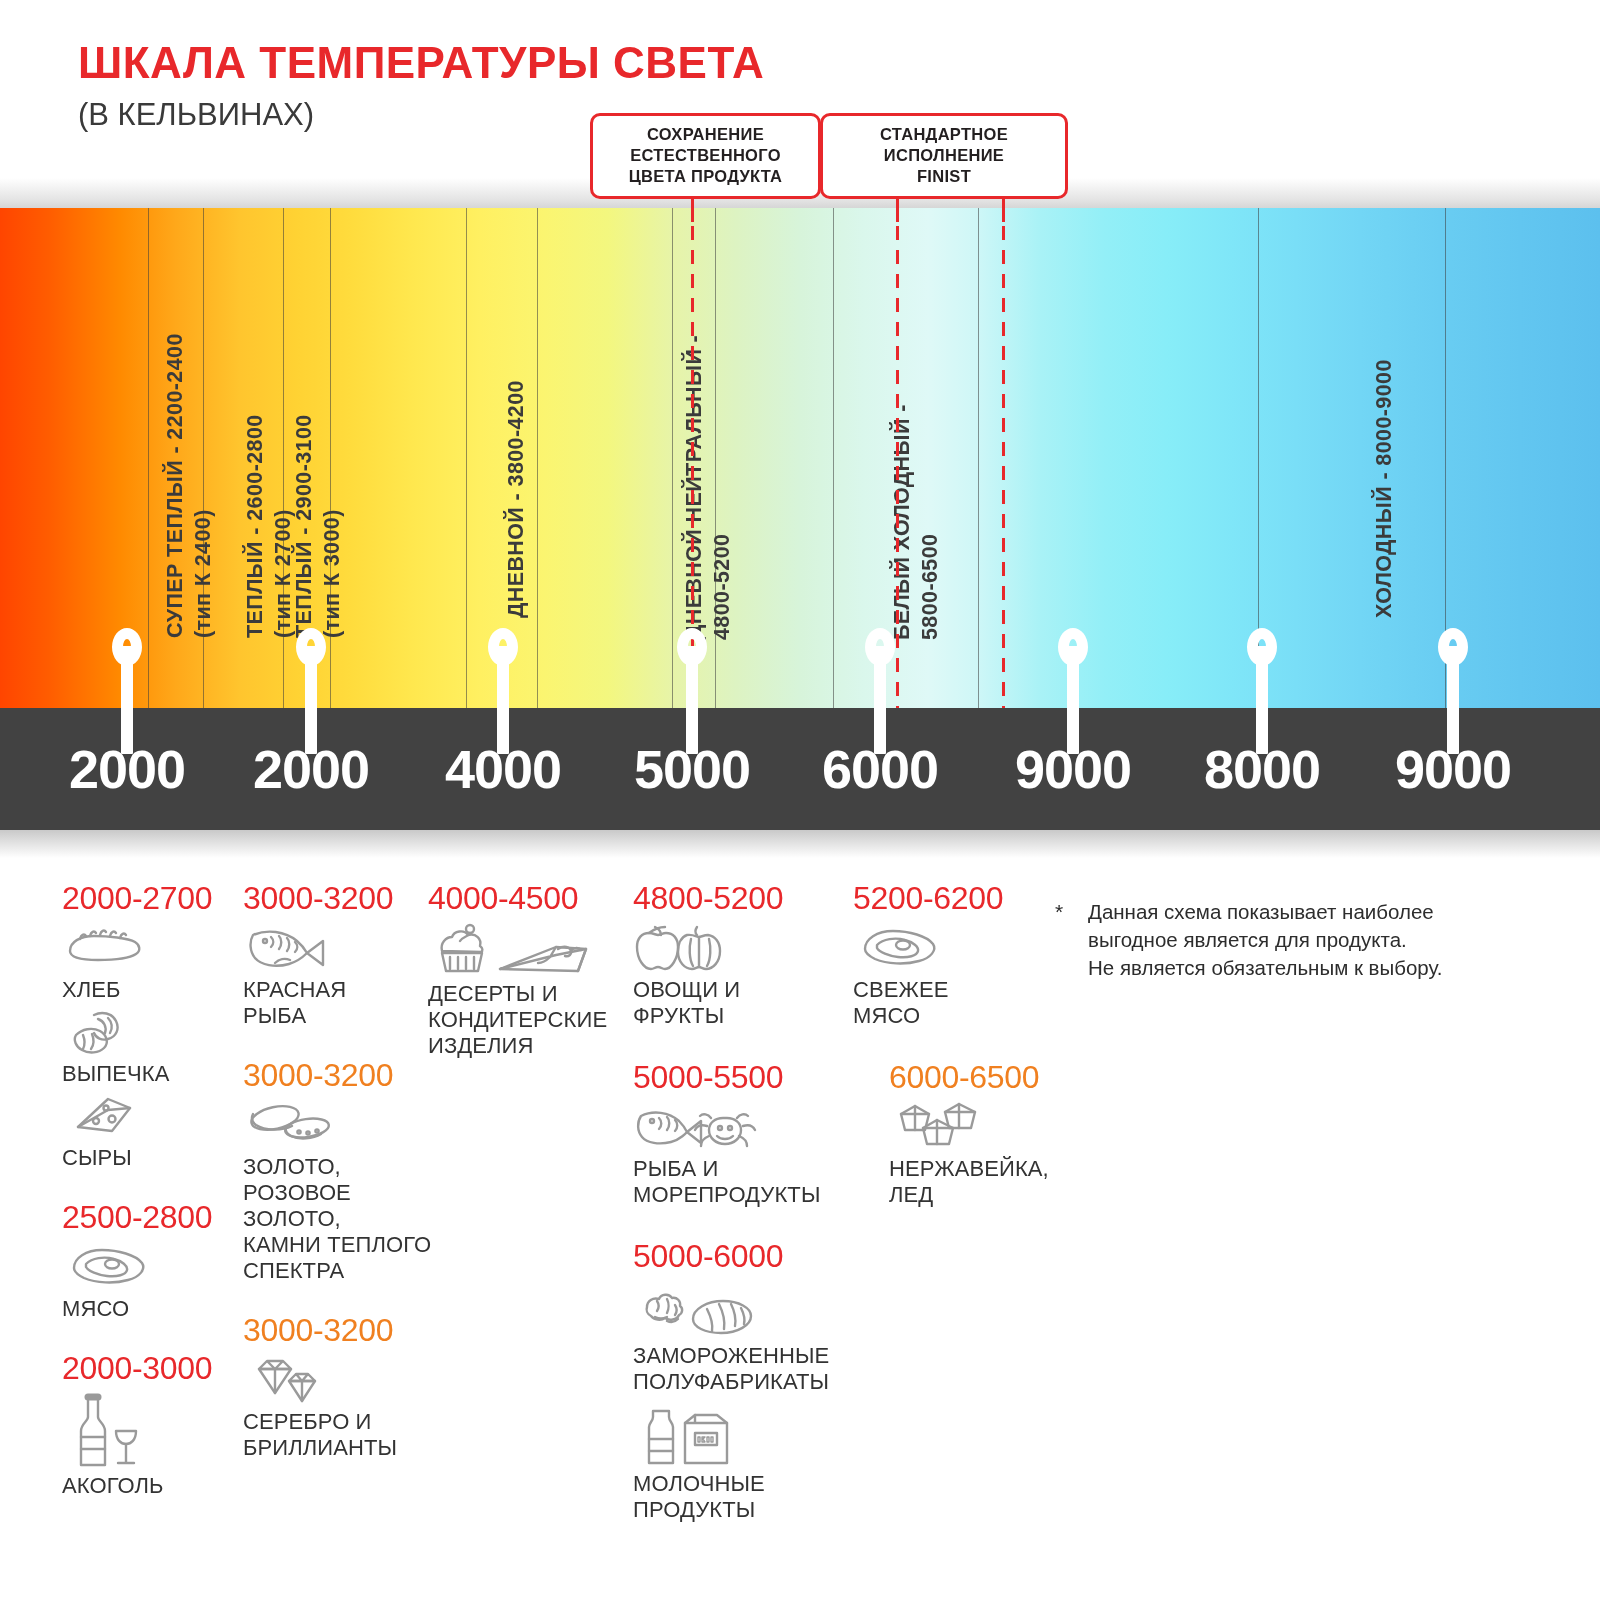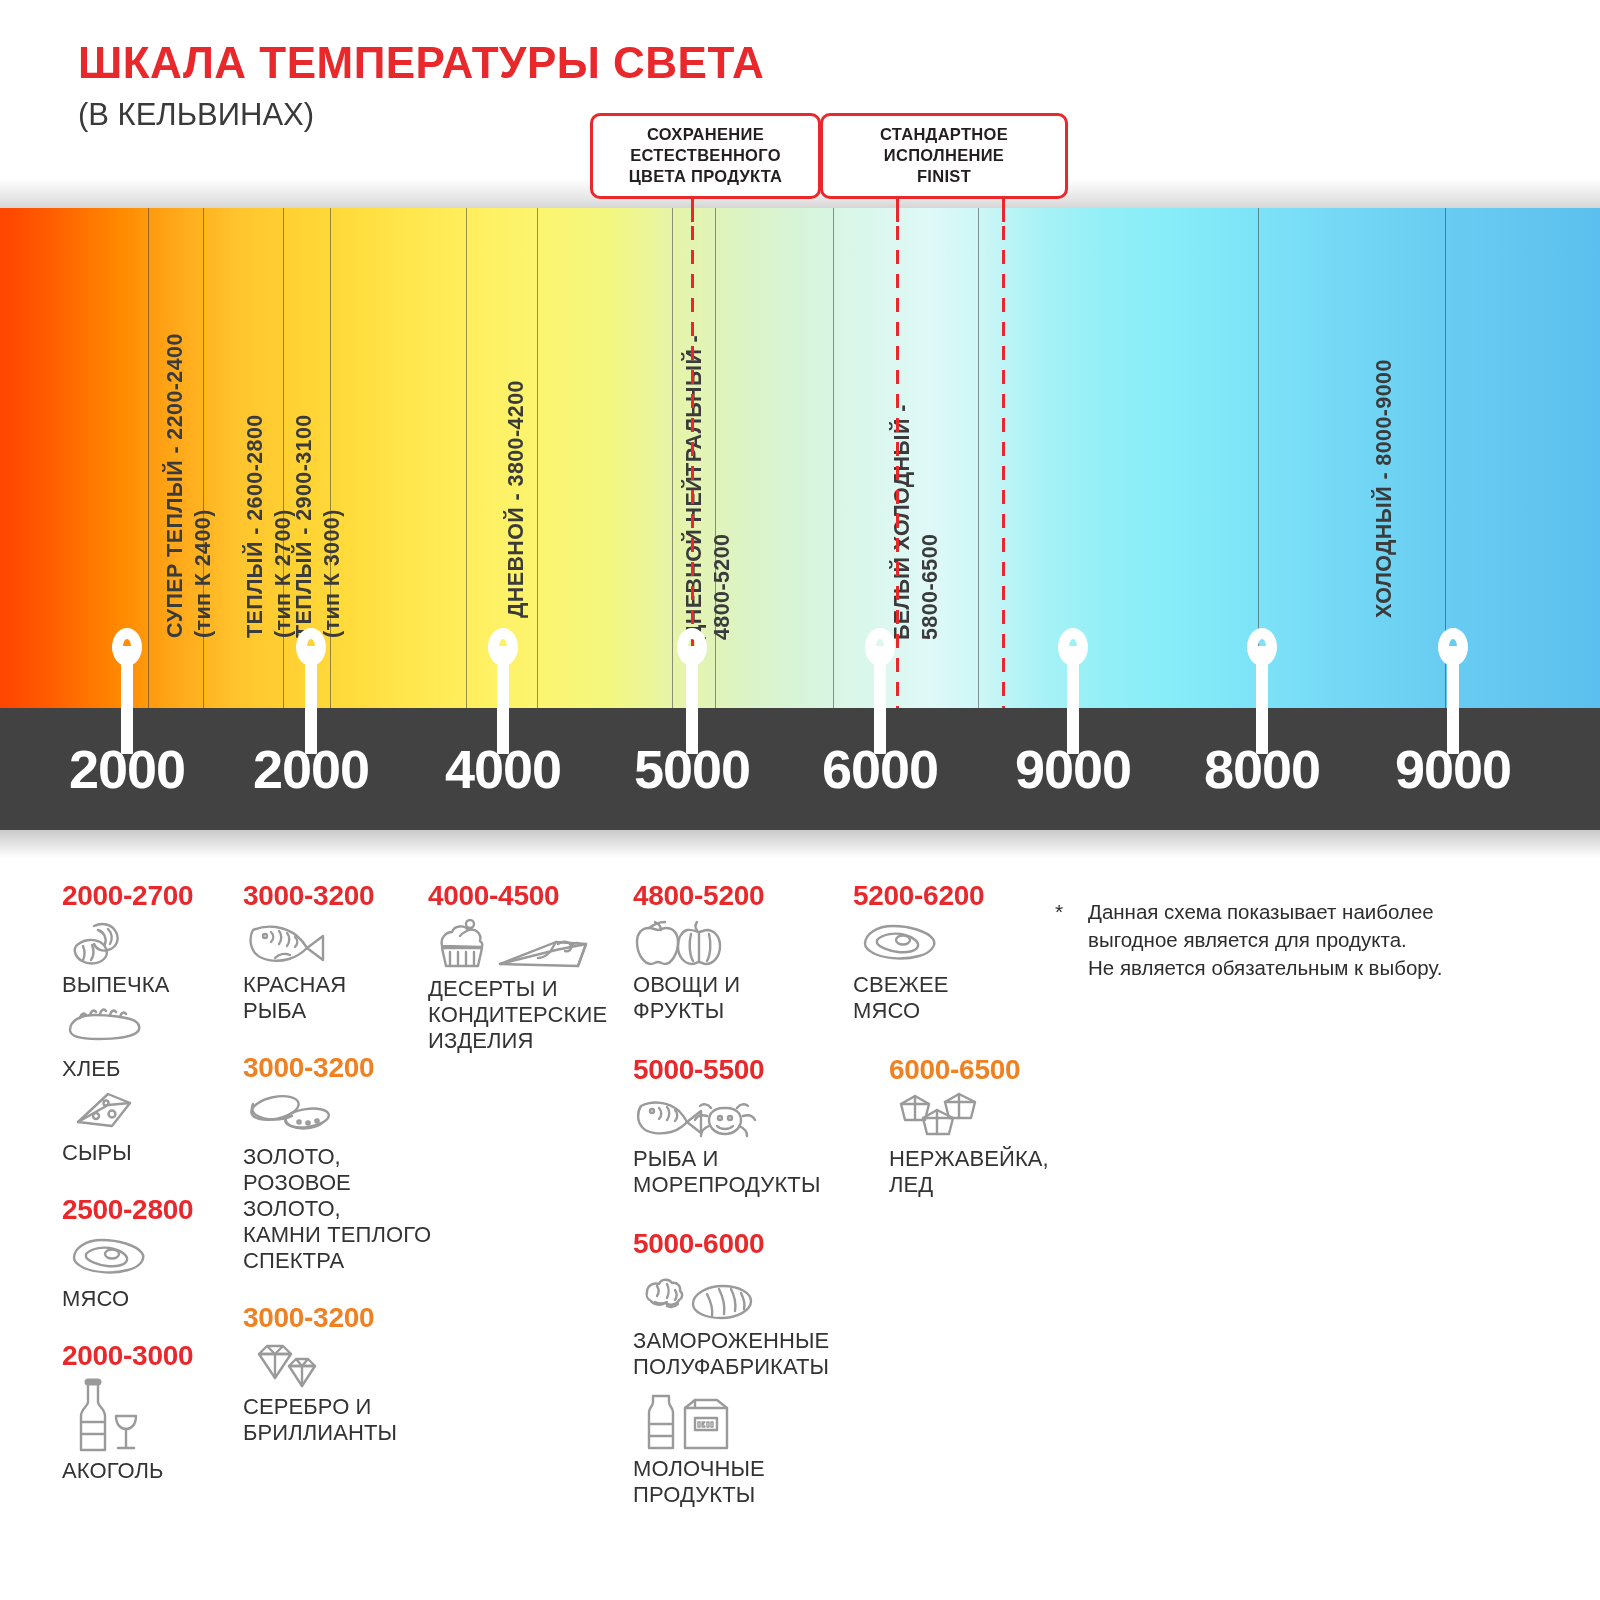--- a/index.html
+++ b/index.html
@@ -116,21 +116,21 @@
     letter-spacing:-1px;
     transform:translateX(-50%);
     z-index:5;
   }
 
   
   .legend{position:absolute;left:0;top:880px;width:1600px;height:720px;}
   .col{position:absolute;top:0;}
   .grp{position:relative;}
   .grp-head{
-    font-size:28px;font-weight:bold;letter-spacing:-0.3px;
+    font-size:32px;font-weight:normal;letter-spacing:-0.3px;
     margin-bottom:6px;
   }
   .red{color:#E8282B;}
   .orange{color:#F08020;}
   .item{margin-bottom:4px;}
   .icon{display:block;height:52px;margin:4px 0 2px 2px;}
   .icon svg{display:block;}
   .item-label{
     font-size:22px;color:#333333;line-height:26px;letter-spacing:0.1px;
   }
@@ -275,41 +275,41 @@
     <div class="ticknum" style="left:1453px;">9000</div>
   </div>
 
   <div class="legend">
 
     <div class="col" style="left:62px;width:180px;">
       <div class="grp">
         <div class="grp-head red">2000-2700</div>
         <div class="item">
           <span class="icon">
+            <svg width="78" height="44" viewBox="0 0 78 44">
+                <g fill="none" stroke="#9a9a9a" stroke-width="2.4" stroke-linecap="round" stroke-linejoin="round">
+              <path d="M6 28c0-9 10-15 24-15s34 2 41 6c5 3 6 9 1 12-6 4-22 6-38 6C16 37 6 34 6 28z"></path>
+              <path d="M16 16c1-4 4-6 6-3M26 13c1-4 4-6 6-3M36 12c1-4 4-6 6-3M46 13c1-4 4-6 6-3M56 15c1-4 4-6 6-3"></path>
+            </g>
+              </svg>
+          </span>
+          <div class="item-label">ХЛЕБ</div>
+        </div>
+        <div class="item">
+          <span class="icon">
             <svg width="78" height="50" viewBox="0 0 78 50">
                 <g fill="none" stroke="#9a9a9a" stroke-width="2.4" stroke-linecap="round" stroke-linejoin="round">
               <path d="M30 8c8-4 18-2 22 6 4 8 0 16-8 18-6 2-12-1-14-6"></path>
               <path d="M34 12c6 2 9 8 7 14M44 11c4 4 5 10 2 15"></path>
               <path d="M12 28c6-6 16-8 24-4 7 4 9 12 4 17-5 5-15 6-22 2-6-3-9-10-6-15z"></path>
               <path d="M19 28c2 5 2 10 0 14M28 27c2 5 2 11-1 15"></path>
             </g>
               </svg>
           </span>
           <div class="item-label">ВЫПЕЧКА</div>
-        </div>
-        <div class="item">
-          <span class="icon">
-            <svg width="78" height="44" viewBox="0 0 78 44">
-                <g fill="none" stroke="#9a9a9a" stroke-width="2.4" stroke-linecap="round" stroke-linejoin="round">
-              <path d="M6 28c0-9 10-15 24-15s34 2 41 6c5 3 6 9 1 12-6 4-22 6-38 6C16 37 6 34 6 28z"></path>
-              <path d="M16 16c1-4 4-6 6-3M26 13c1-4 4-6 6-3M36 12c1-4 4-6 6-3M46 13c1-4 4-6 6-3M56 15c1-4 4-6 6-3"></path>
-            </g>
-              </svg>
-          </span>
-          <div class="item-label">ХЛЕБ</div>
         </div>
         <div class="item">
           <span class="icon">
             <svg width="78" height="48" viewBox="0 0 78 48">
                 <g fill="none" stroke="#9a9a9a" stroke-width="2.4" stroke-linecap="round" stroke-linejoin="round">
               <path d="M14 36 44 8l22 9-18 23z"></path>
               <path d="M14 36l30-17 22-2"></path>
               <circle cx="32" cy="30" r="3"></circle>
                   <circle cx="48" cy="28" r="3.5"></circle>
                   <circle cx="42" cy="17" r="2.5"></circle>

